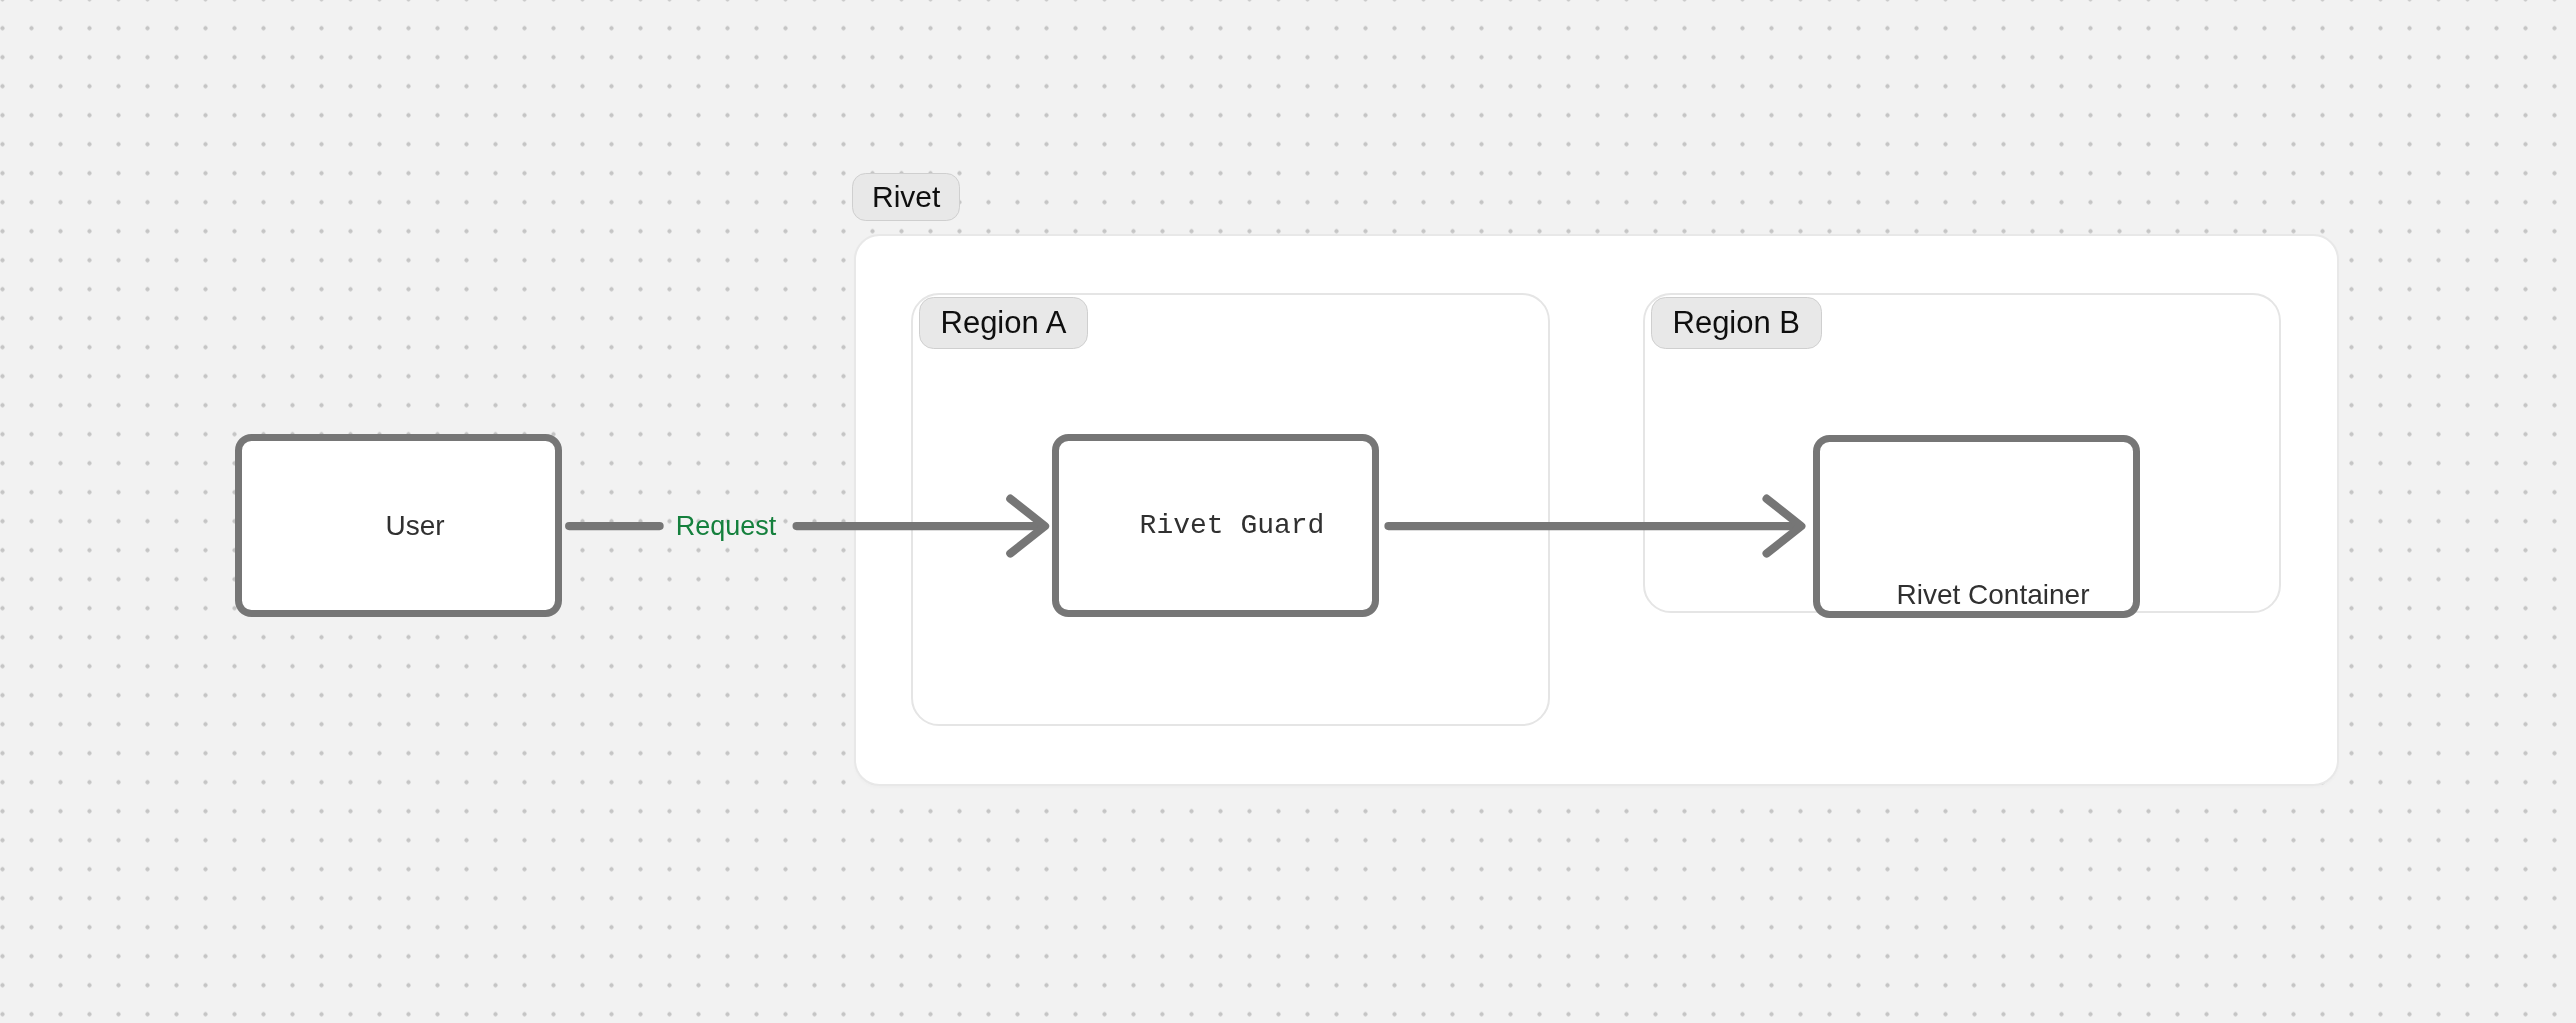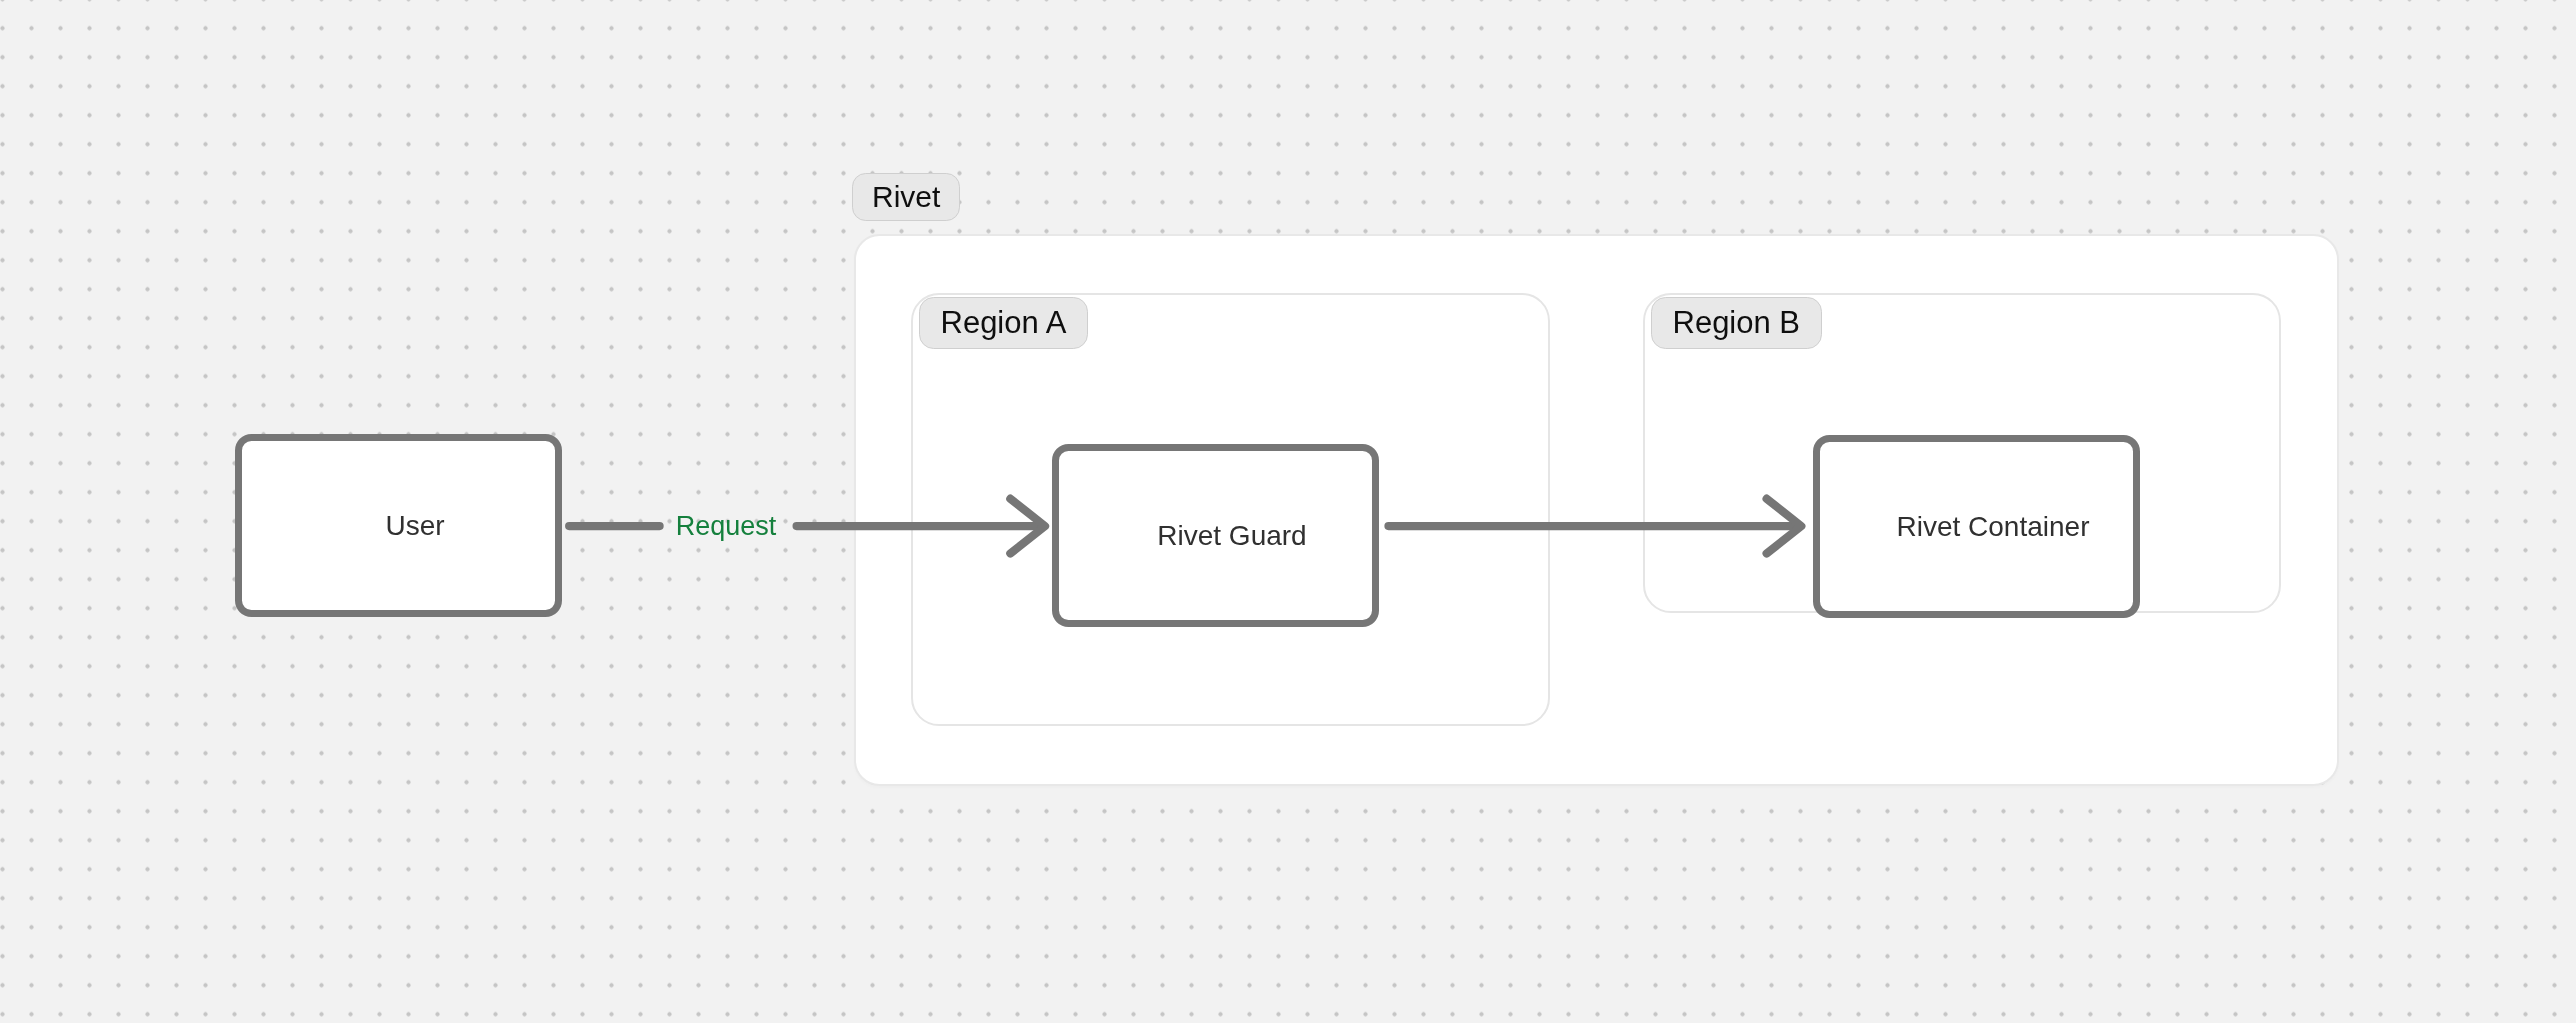--- a/index.html
+++ b/index.html
@@ -76,22 +76,22 @@
     box-sizing: border-box;
     display: flex;
     align-items: center;
     justify-content: center;
     font-size: 28px;
     color: #303030;
     white-space: nowrap;
     padding-left: 33px;
   }
   #node-user      { left: 235px;  top: 434px; }
-  #node-guard     { left: 1052px; top: 444px; }
-  #node-container { left: 1813px; top: 435px; }
+  #node-guard     { left: 1052px; top: 434px; font-family: Liberation Mono, monospace; }
+  #node-container { left: 1813px; top: 435px; align-items: flex-end; }
 
   
   .edges-layer {
     position: absolute;
     left: 0; top: 0;
     width: 2576px; height: 1023px;
     pointer-events: none;
   }
 
   

